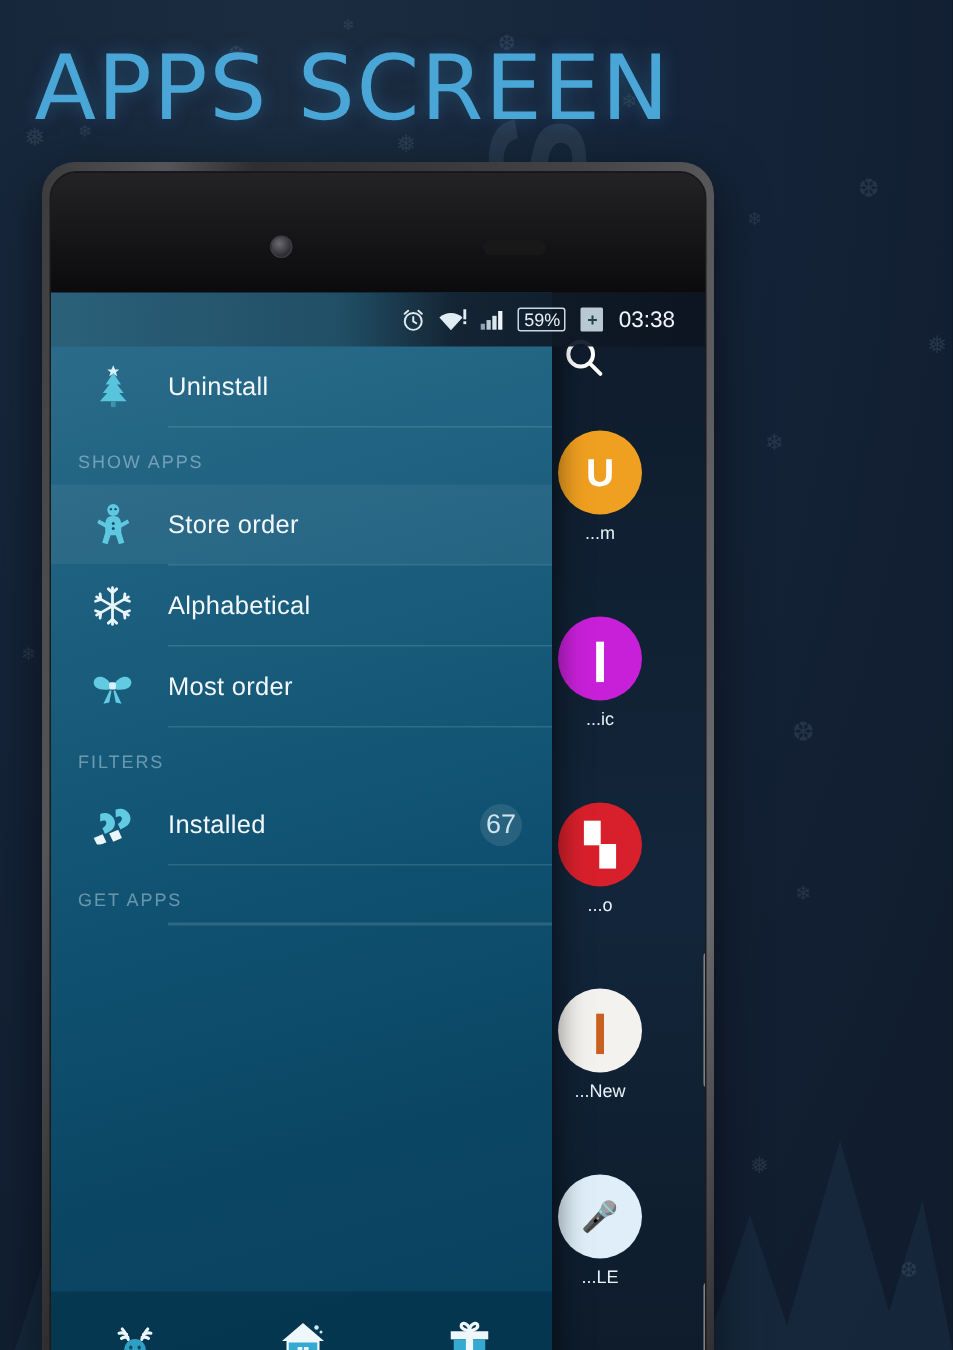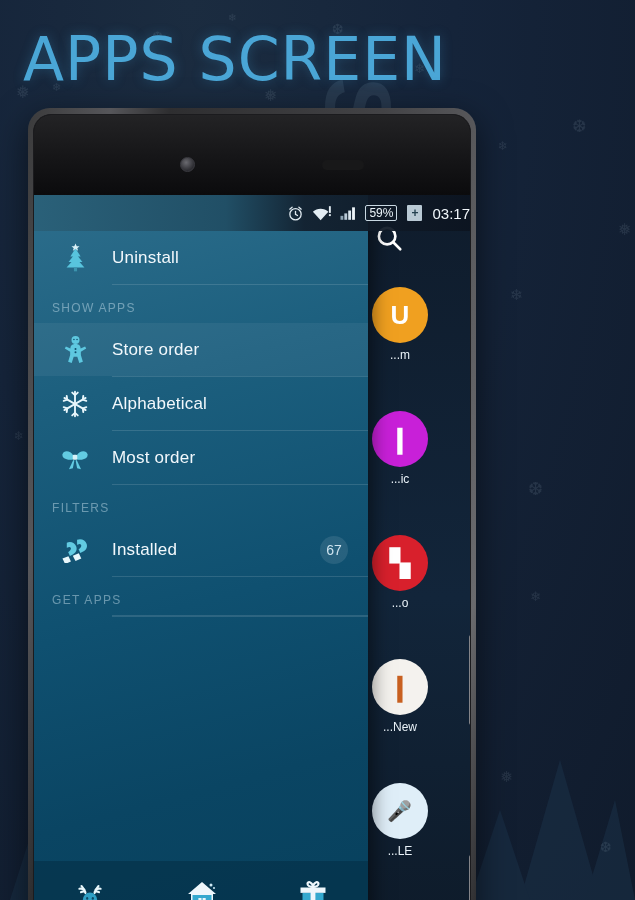--- a/index.html
+++ b/index.html
@@ -102,21 +102,21 @@
              font-size:12px; }
   .app-ic{ width:56px; height:56px; border-radius:50%; margin:0 auto 5px;
            display:flex; align-items:center; justify-content:center;
            font-size:26px; color:#fff; font-weight:700; }
   .app-lbl{ display:block; white-space:nowrap; overflow:hidden; }
 
   
   #status-bar{
     position:absolute; left:0; right:0; top:0; height:36px;
     display:flex; align-items:center; justify-content:flex-end;
-    gap:8px; padding-right:0;
+    gap:8px; padding-right:20px;
     color:#e6eef4; font-size:14px; z-index:9;
     background:linear-gradient(90deg, rgba(42,96,120,.95) 0%, rgba(32,76,98,.9) 44%, rgba(18,30,44,.92) 62%, rgba(12,20,32,.95) 100%);
   }
   .sb-ico{ display:inline-flex; align-items:center; }
   #battery-pill{
     display:inline-flex; align-items:center;
     font-size:12px; color:#eaf2f7;
     border:1px solid #c9d8e2; border-radius:2px;
     padding:0 3px; height:16px; position:relative;
   }
@@ -147,21 +147,21 @@
     font-family:"DejaVu Sans", sans-serif;
   }
   .row .lbl{
     margin-left:14px; font-size:17px; color:#f2f8fc; letter-spacing:.2px;
   }
   .row .badge{
     position:absolute; right:20px; top:50%; transform:translateY(-50%);
     min-width:28px; height:28px; border-radius:50%;
     background:rgba(255,255,255,.10);
     display:flex; align-items:center; justify-content:center;
-    font-size:14px; color:#cfe4ef;
+    font-size:18px; color:#cfe4ef;
   }
   .divider{
     height:1px; margin-left:78px; margin-right:0;
     background:rgba(255,255,255,.13);
   }
   .section-hdr{
     padding:16px 0 8px 18px; font-size:12px; letter-spacing:1.3px;
     color:rgba(210,232,244,.45); text-transform:uppercase;
   }
 
@@ -426,21 +426,21 @@
             <rect x="8.7" y="5.4" width="3" height="9.8" fill="#dae6ee"></rect>
             <rect x="12.8" y="2" width="3" height="13.2" fill="#eef5f9"></rect>
           </svg>
         </span>
 
         <span id="battery-pill">
           <span>59%</span>
         </span>
         <span id="battery-plug">+</span>
 
-        <span id="clock">03:17</span>
+        <span id="clock">03:38</span>
       </div>
 
     </div>
 
     <div id="side-button"></div>
     <div id="side-button2"></div>
   </div>
 </div>
 
 </body></html>

